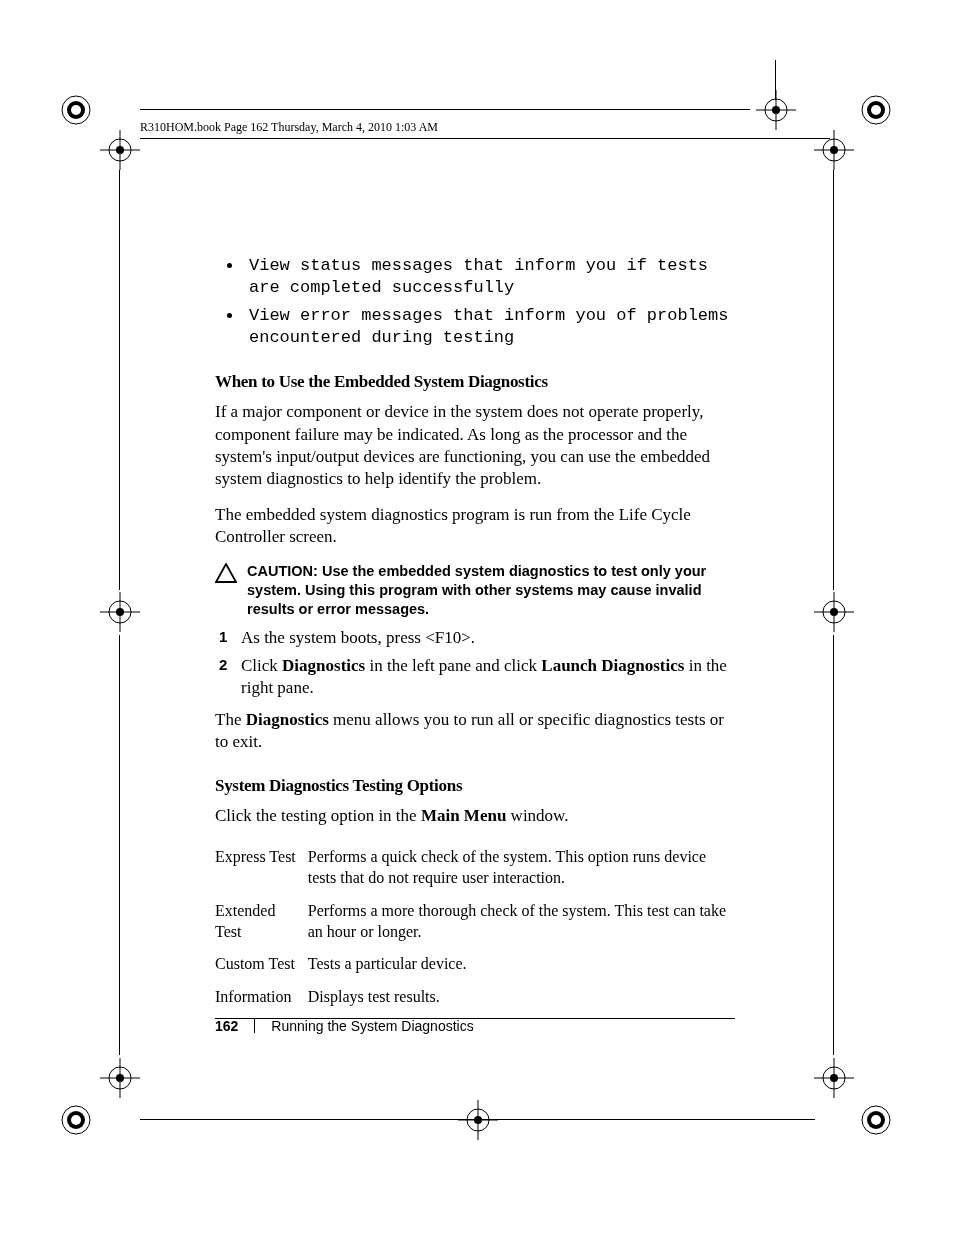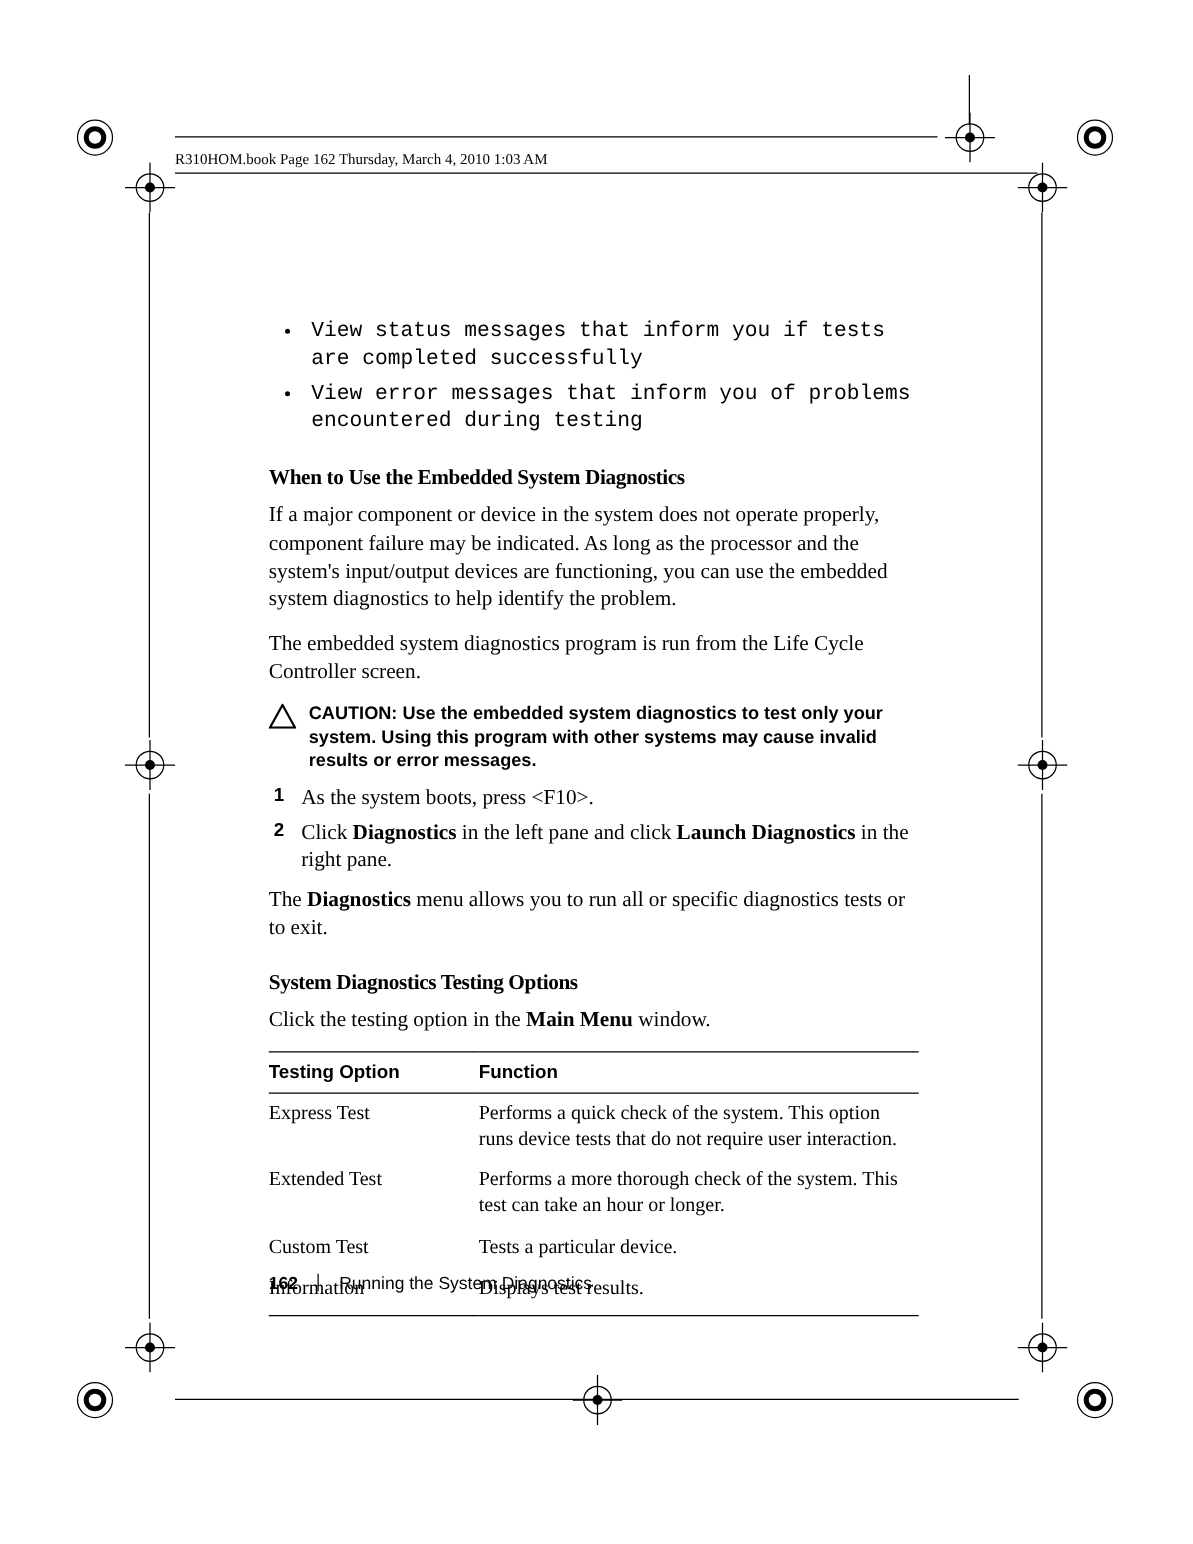--- a/index.html
+++ b/index.html
@@ -196,24 +196,20 @@
     <span>The </span><span class="bold-serif">Diagnostics</span><span> menu allows you to run all or specific diagnostics tests or to exit.</span>
   </p>
 
   <h2 class="section">System Diagnostics Testing Options</h2>
   <p class="body">
     <span>Click the testing option in the </span><span class="bold-serif">Main Menu</span><span> window.</span>
   </p>
 
   <table class="options">
     <tbody>
-          <tr>
-      <th class="col1">Testing Option</th>
-      <th>Function</th>
-    </tr>
     <tr>
       <td>Express Test</td>
       <td>Performs a quick check of the system. This option runs device tests that do not require user interaction.</td>
     </tr>
     <tr>
       <td>Extended Test</td>
       <td>Performs a more thorough check of the system. This test can take an hour or longer.</td>
     </tr>
     <tr>
       <td>Custom Test</td>

